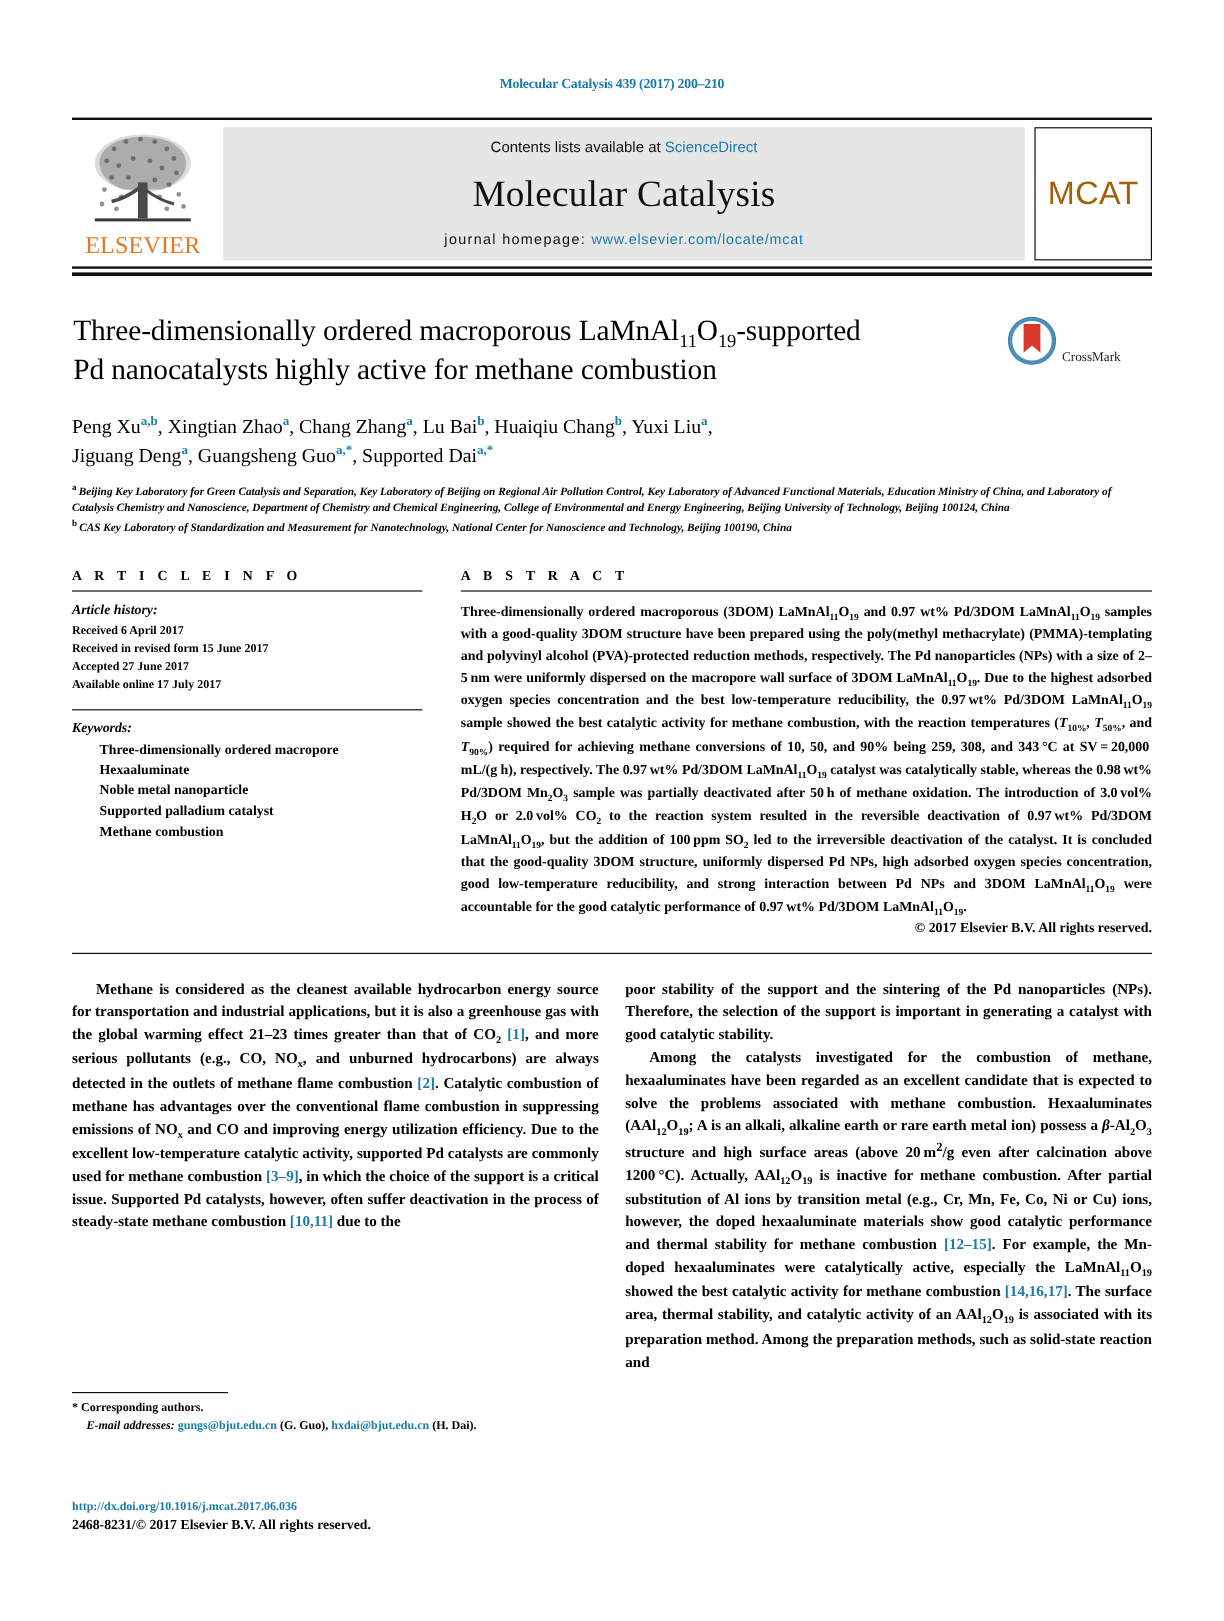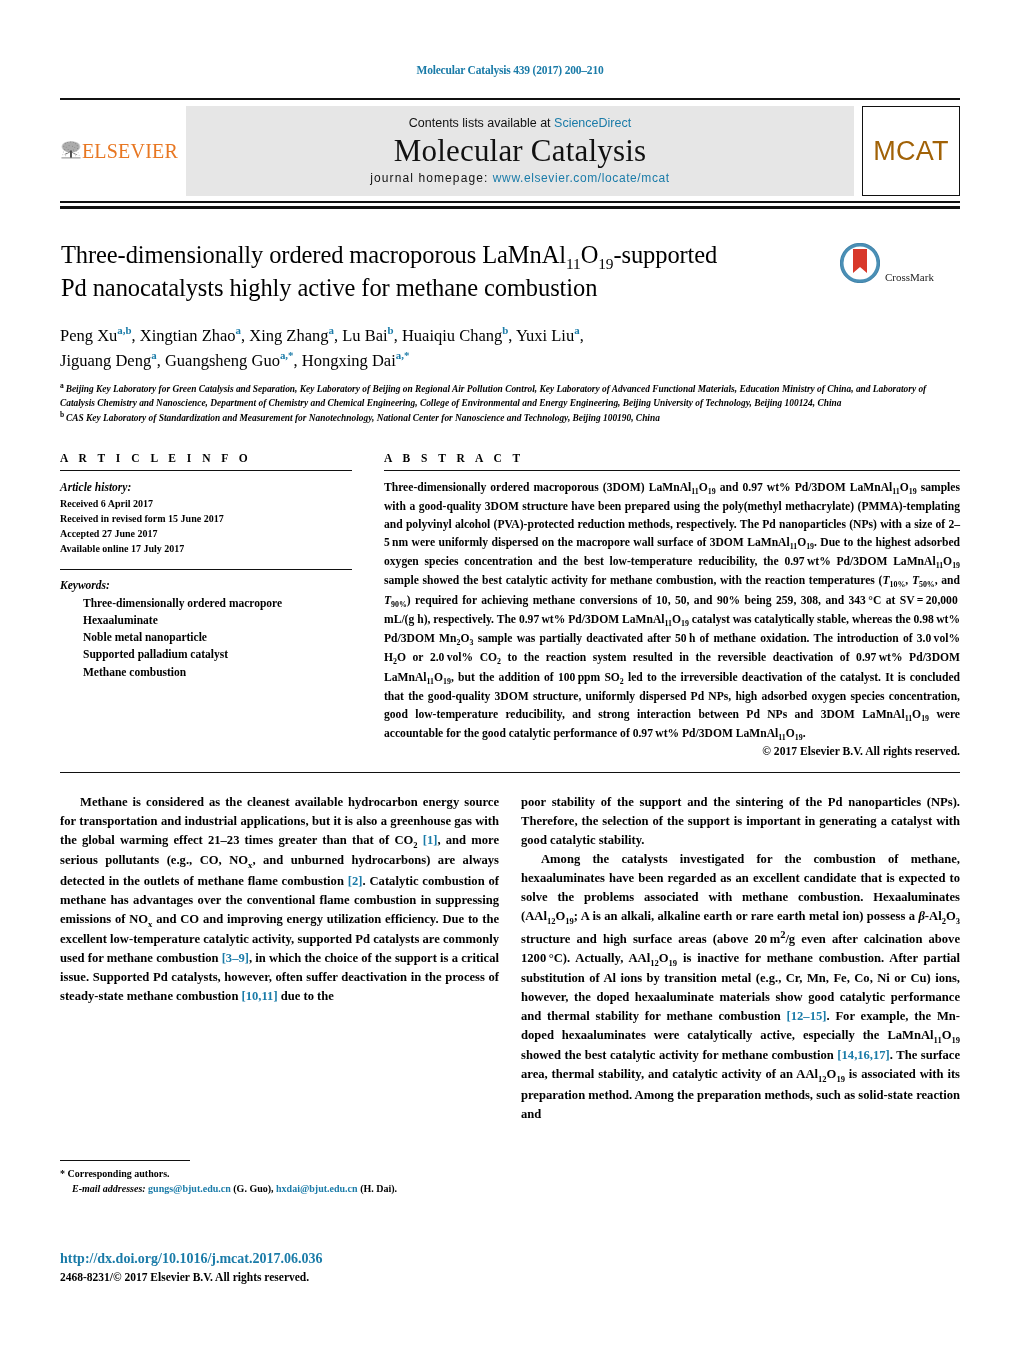--- a/index.html
+++ b/index.html
@@ -39,21 +39,21 @@
     border-top: 2.4px solid #111;
     border-bottom: 2.4px solid #111;
     padding: 6px 0 5px 0;
     display: flex;
     align-items: stretch;
   }
   .elsevier-logo {
     width: 118px;
     flex: 0 0 118px;
     display: flex;
-    flex-direction: row;
+    flex-direction: column;
     align-items: center;
     justify-content: center;
     padding-bottom: 2px;
   }
   .tree-svg { display:block; }
   .elsevier-word {
     font-family: "Liberation Serif", serif;
     color: #E87722;
     font-size: 20px;
     letter-spacing: 0.2px;
@@ -265,21 +265,21 @@
   .footnote .mail { color: #1a7ba8; }
 
   .doi-block {
     position: absolute;
     left: 60px;
     top: 1248px;
     width: 460px;
   }
   .doi-link {
     color: #1a7ba8;
-    font-size: 14px;
+    font-size: 10px;
     font-weight: bold;
     line-height: 1.5;
   }
   .issn-line {
     font-size: 11.5px;
     font-weight: bold;
     line-height: 1.5;
   }
 </style>
 </head>
@@ -359,21 +359,21 @@
         <path d="M20 36 A16.5 16.5 0 0 1 6 28 L34 28 A16.5 16.5 0 0 1 20 36 Z" fill="#4a8fb5" opacity="0"></path>
         <path d="M4 20 A16 16 0 0 0 20 36 A16 16 0 0 0 36 20 Z" fill="#ffffff"></path>
         <path d="M13 6 L27 6 L27 30 L20 24 L13 30 Z" fill="#d8382a"></path>
         <path d="M20 27 L13 33 L27 33 Z" fill="#ffffff"></path>
         <circle cx="20" cy="20" r="18" fill="none" stroke="#4a8fb5" stroke-width="3"></circle>
       </svg>
       <span class="crossmark-label">CrossMark</span>
     </div>
   </div>
 
-  <div class="authors" id="authors-container"><span>Peng Xu</span><sup>a,b</sup>, <span>Xingtian Zhao</span><sup>a</sup>, <span>Xing Zhang</span><sup>a</sup>, <span>Lu Bai</span><sup>b</sup>, <span>Huaiqiu Chang</span><sup>b</sup>, <span>Yuxi Liu</span><sup>a</sup>,<br><span>Jiguang Deng</span><sup>a</sup>, <span>Guangsheng Guo</span><sup>a,*</sup>, <span>Hongxing Dai</span><sup>a,*</sup></div>
+  <div class="authors" id="authors-container"><span>Peng Xu</span><sup>a,b</sup>, <span>Xingtian Zhao</span><sup>a</sup>, <span>Chang Zhang</span><sup>a</sup>, <span>Lu Bai</span><sup>b</sup>, <span>Huaiqiu Chang</span><sup>b</sup>, <span>Yuxi Liu</span><sup>a</sup>,<br><span>Jiguang Deng</span><sup>a</sup>, <span>Guangsheng Guo</span><sup>a,*</sup>, <span>Supported Dai</span><sup>a,*</sup></div>
 
   <div class="affiliations" id="affil-container">
       <p><sup>a </sup><span>Beijing Key Laboratory for Green Catalysis and Separation, Key Laboratory of Beijing on Regional Air Pollution Control, Key Laboratory of Advanced Functional Materials, Education Ministry of China, and Laboratory of Catalysis Chemistry and Nanoscience, Department of Chemistry and Chemical Engineering, College of Environmental and Energy Engineering, Beijing University of Technology, Beijing 100124, China</span></p>
       <p><sup>b </sup><span>CAS Key Laboratory of Standardization and Measurement for Nanotechnology, National Center for Nanoscience and Technology, Beijing 100190, China</span></p>
     </div>
 
   <div class="info-abstract">
 
     <div class="col-info">
       <div class="section-head">A R T I C L E   I N F O</div>

